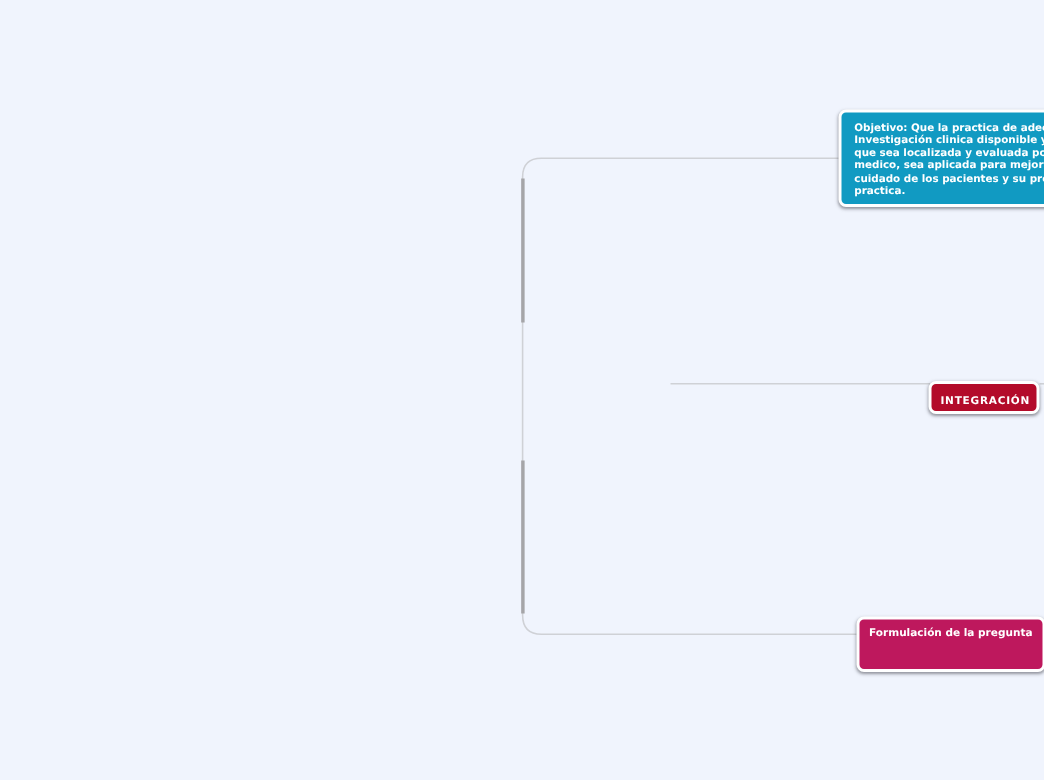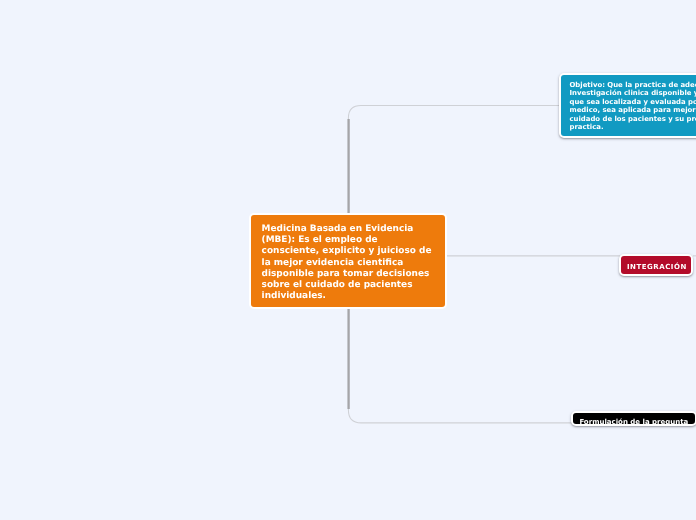--- a/index.html
+++ b/index.html
@@ -43,23 +43,23 @@
   .node-red {
     left: 618.6px; top: 254px; width: 74.0px; height: 22.0px;
     padding: 5.6px 3.2px 4.9px 5.7px;
     background: #b30b2a;
     font-size: 7px;
     line-height: 10px;
     letter-spacing: 0.52px;
     text-align: center;
   }
   .node-green {
-    left: 571.2px; top: 411.3px; width: 125.6px; height: 15px;
+    left: 571.2px; top: 411.3px; width: 125.6px; height: 37px;
     padding: 4.1px 3.5px 5.1px 6.2px;
-    background: #000000;
+    background: #be185d;
     font-size: 7px;
     line-height: 10px;
     white-space: nowrap;
   }
 </style>
 </head>
 <body>
 
 <div id="canvas">
   <svg id="links" width="696" height="520" viewBox="0 0 696 520">
@@ -68,23 +68,20 @@
       <path d="M 447 255.87 L 620 255.87"></path>
       <path d="M 693 255.87 L 700 255.87"></path>
       <path d="M 348.4 260 L 348.4 410 Q 348.4 422.87 361 422.87 L 574 422.87"></path>
     </g>
     <g fill="none" stroke="#a5a5a8" stroke-width="2.3">
       <path d="M 348.6 215 L 348.6 119"></path>
       <path d="M 348.6 307 L 348.6 409"></path>
     </g>
   </svg>
 
-  <div class="node node-root">
-    <span>Medicina Basada en Evidencia (MBE): Es el empleo de consciente, explicito y juicioso de la mejor evidencia cientifica disponible para tomar decisiones sobre el cuidado de pacientes individuales.</span>
-  </div>
 
   <div class="node node-cyan">
       <div class="node-line">Objetivo: Que la practica de adecuada</div>
       <div class="node-line">Investigación clinica disponible y</div>
       <div class="node-line">que sea localizada y evaluada por el</div>
       <div class="node-line">medico, sea aplicada para mejorar el</div>
       <div class="node-line">cuidado de los pacientes y su propia</div>
       <div class="node-line">practica.</div>
     </div>
 

